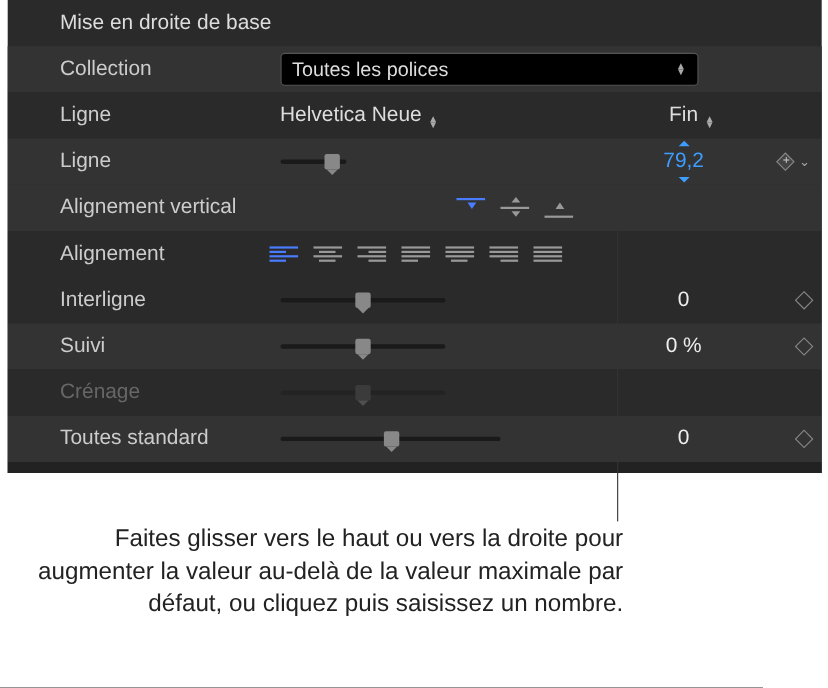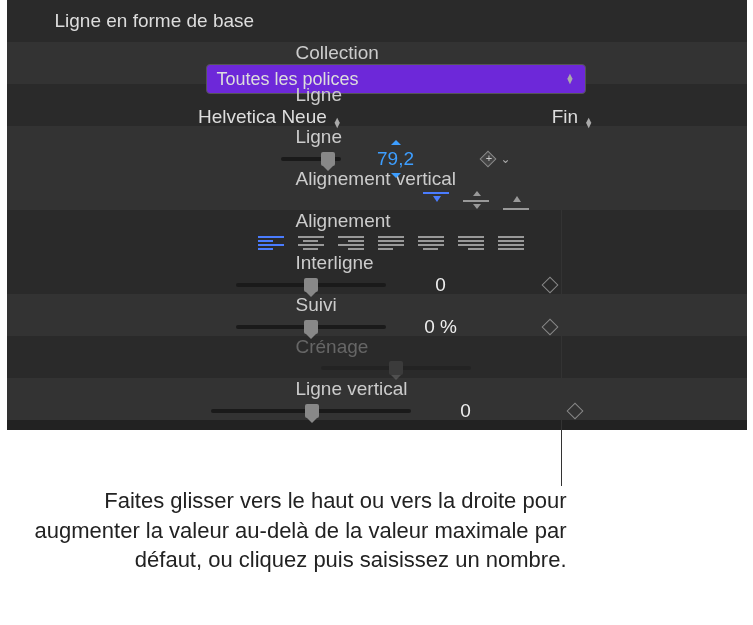--- a/index.html
+++ b/index.html
@@ -23,42 +23,41 @@
       color: #ddd;
       padding: 10px 0 10px 48px;
     }
     .row {
       display: flex;
       align-items: center;
       height: 42px;
       padding-left: 48px;
       padding-right: 10px;
       font-size: 19px;
-      flex-direction: column;
     }
     .row.alt {
       background: #333333;
     }
     .row.dark {
       background: #2a2a2a;
     }
     .label {
       width: 200px;
       color: #ccc;
     }
     .label.dimmed {
       color: #666;
     }
     .control-area {
       flex: 1;
       display: flex;
       align-items: center;
     }
     .select-box {
-      background: #6d28d9;
+      background: #000000;
       border: 1px solid #555;
       border-radius: 4px;
       height: 30px;
       display: flex;
       align-items: center;
       padding: 0 10px;
       color: #ddd;
       font-size: 18px;
       width: 380px;
       justify-content: space-between;
@@ -196,21 +195,21 @@
     .valign-btn .arrow-shape {
       position: absolute;
       left: 10px;
       border-left: 4px solid transparent;
       border-right: 4px solid transparent;
     }
     .value-white { color: #eee; }
     .callout-area {
       position: relative;
       width: 740px;
-      margin: 16px auto;
+      margin: 4px auto;
     }
     .callout-line {
       position: absolute;
       border-right: 1.5px solid #333;
       height: 60px;
       top: -285px;
       left: 554px;
     }
     .callout-line-h {
       position: absolute;
@@ -225,21 +224,21 @@
       text-align: right;
       padding-right: 180px;
       padding-top: 40px;
       line-height: 1.35;
     }
   </style>
 </head>
 <body>
 
 <div class="panel">
-  <div class="panel-title">Ligne en forme de base</div>
+  <div class="panel-title">Mise en droite de base</div>
 
   <div class="row alt">
     <div class="label">Collection</div>
     <div class="control-area">
       <div class="select-box">
         <span>Toutes les polices</span>
         <span class="chevrons">
             <span>▲</span>
             <span>▼</span>
           </span>
@@ -392,21 +391,21 @@
   <div class="row dark">
     <div class="label dimmed">Crénage</div>
     <div class="control-area">
       <div class="slider-track" style="opacity:.4;">
         <div class="slider-thumb" style="left:68px;background:#555"></div>
       </div>
     </div>
   </div>
 
   <div class="row alt">
-    <div class="label">Ligne vertical</div>
+    <div class="label">Toutes standard</div>
     <div class="control-area">
       <div class="slider-track" style="width:200px;">
         <div class="slider-thumb" style="left:94px;"></div>
       </div>
       <div style="flex:1"></div>
       <div class="value-slot">
         <span class="value-white">0</span>
       </div>
       <div class="keyframe-icons">
         <div class="diamond"></div>

